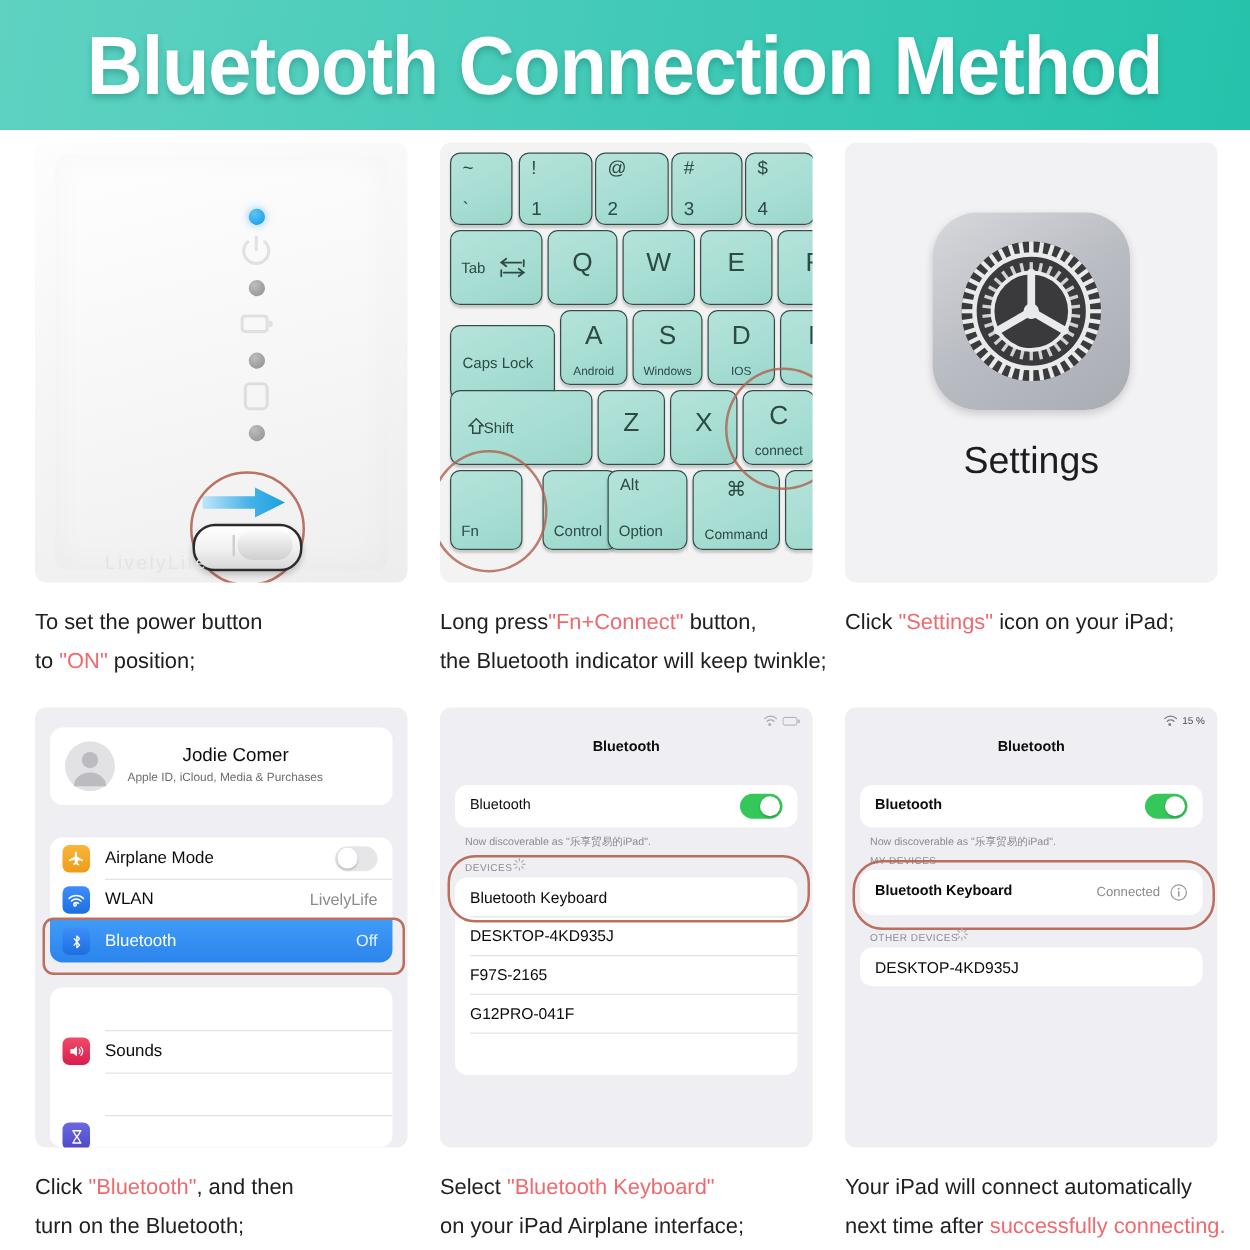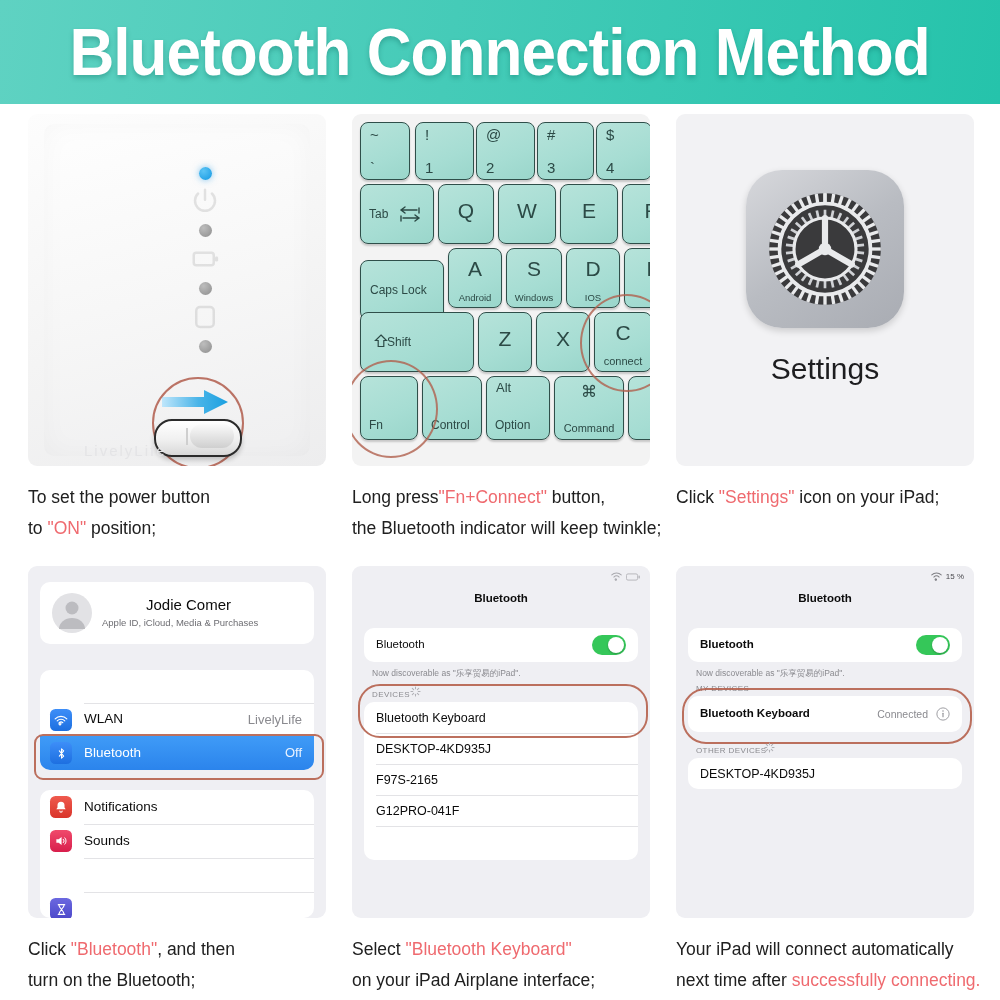--- a/index.html
+++ b/index.html
@@ -274,21 +274,21 @@
           <span class="mainc" style="top:14px;">X</span>
         </div>
       <div class="key" style="left:242px;top:198px;width:56px;height:58px;">
         <span class="mainc" style="top:8px;">C</span>
           <span class="sub" style="font-size:11px;">connect</span>
       </div>
 
       <div class="key" style="left:8px;top:262px;width:56px;height:62px;">
         <span class="lbl">Fn</span>
       </div>
-      <div class="key" style="left:70px;top:262px;width:58px;height:62px;">
+      <div class="key" style="left:82px;top:262px;width:58px;height:62px;">
         <span class="lbl">Control</span>
       </div>
       <div class="key" style="left:134px;top:262px;width:62px;height:62px;">
         <span class="top2" style="font-size:13px;">Alt</span>
         <span class="lbl">Option</span>
       </div>
       <div class="key" style="left:202px;top:262px;width:68px;height:62px;">
         <span class="mainc" style="top:5px;font-size:16px;">⌘</span>
         <span class="lblc">Command</span>
       </div>
@@ -415,20 +415,31 @@
           <circle cx="20" cy="20" r="20" fill="#e2e2e5"></circle>
           <circle cx="20" cy="15" r="6.5" fill="#bcbcc0"></circle>
           <path d="M7 36 a13 11 0 0 1 26 0 z" fill="#bcbcc0"></path>
         </svg>
         <div class="p4-name" style="position:absolute;left:62px;top:14px;">Jodie Comer</div>
         <div class="p4-sub" style="position:absolute;left:62px;top:35px;">Apple ID, iCloud, Media &amp; Purchases</div>
       </div>
 
       <div class="ios-card" style="position:absolute;left:12px;top:104px;width:274px;height:100px;">
 
+        <div style="position:absolute;left:0;top:0;width:274px;height:33px;">
+          <div class="sq-icon" style="left:10px;top:5.5px;background:linear-gradient(180deg,#f8b63c,#ef9c16);">
+            <svg width="14" height="14" viewBox="0 0 24 24">
+                <path d="M21 15.5v-2l-8-4.5V4a1.5 1.5 0 0 0-3 0v5l-8 4.5v2l8-2.3v4.1l-2.2 1.6v1.6L12 19.6l4.2 1.9v-1.6L14 18.3v-4.1z" fill="#fff"></path>
+              </svg>
+          </div>
+          <div class="p4-lbl" style="position:absolute;left:44px;top:8px;">Airplane Mode</div>
+          <div class="tgl off" style="right:12px;top:6.5px;">
+              <div class="knob"></div>
+            </div>
+        </div>
         <div class="row-sep" style="left:44px;top:33px;width:230px;"></div>
 
         <div style="position:absolute;left:0;top:33px;width:274px;height:33px;">
           <div class="sq-icon" style="left:10px;top:5.5px;background:linear-gradient(180deg,#3d8ef8,#1d6fe0);">
             <svg width="14" height="14" viewBox="0 0 24 24">
                 <path d="M12 18.5a1.7 1.7 0 1 0 0 .1M5.5 13.5a9 9 0 0 1 13 0M2 10a14 14 0 0 1 20 0M8.8 16.6a5 5 0 0 1 6.4 0" stroke="#fff" stroke-width="2" fill="none" stroke-linecap="round"></path>
               </svg>
           </div>
           <div class="p4-lbl" style="position:absolute;left:44px;top:8px;">WLAN</div>
           <div class="p4-val" style="position:absolute;right:12px;top:9px;">LivelyLife</div>
@@ -441,29 +452,20 @@
                 <path d="M8 7.2 16 16.8 12 20.5V3.5l4 3.7L8 16.8" stroke="#fff" stroke-width="2" fill="none" stroke-linejoin="round" stroke-linecap="round"></path>
               </svg>
           </div>
           <div style="position:absolute;left:44px;top:8.5px;font-size:13.5px;color:#ffffff;">Bluetooth</div>
           <div style="position:absolute;right:12px;top:9px;font-size:13px;color:#eaf3ff;">Off</div>
         </div>
       </div>
       <div class="hi-ring" style="left:6px;top:168px;width:286px;height:42px;"></div>
 
       <div class="ios-card" style="position:absolute;left:12px;top:224px;width:274px;height:128px;">
-        <div style="position:absolute;left:0;top:0;width:274px;height:34px;">
-          <div class="sq-icon" style="left:10px;top:6px;background:linear-gradient(180deg,#ef5a4e,#d9342a);">
-            <svg width="14" height="14" viewBox="0 0 24 24">
-                <path d="M12 3a6 6 0 0 0-6 6v4l-2 3h16l-2-3V9a6 6 0 0 0-6-6z" fill="#fff"></path>
-                <path d="M10 19a2 2 0 0 0 4 0" stroke="#fff" stroke-width="1.8" fill="none" stroke-linecap="round"></path>
-              </svg>
-          </div>
-          <div class="p4-lbl" style="position:absolute;left:44px;top:9px;">Notifications</div>
-        </div>
         <div class="row-sep" style="left:44px;top:34px;width:230px;"></div>
         <div style="position:absolute;left:0;top:34px;width:246px;height:34px;">
           <div class="sq-icon" style="left:10px;top:6px;background:linear-gradient(180deg,#f04a6b,#d81e4c);">
             <svg width="14" height="14" viewBox="0 0 24 24">
                 <path d="M4 9v6h4l5 4V5L8 9z" fill="#fff"></path>
                 <path d="M16 9a4 4 0 0 1 0 6M18.5 6.5a7.5 7.5 0 0 1 0 11" stroke="#fff" stroke-width="1.7" fill="none" stroke-linecap="round"></path>
               </svg>
           </div>
           <div class="p4-lbl" style="position:absolute;left:44px;top:9px;">Sounds</div>
         </div>

